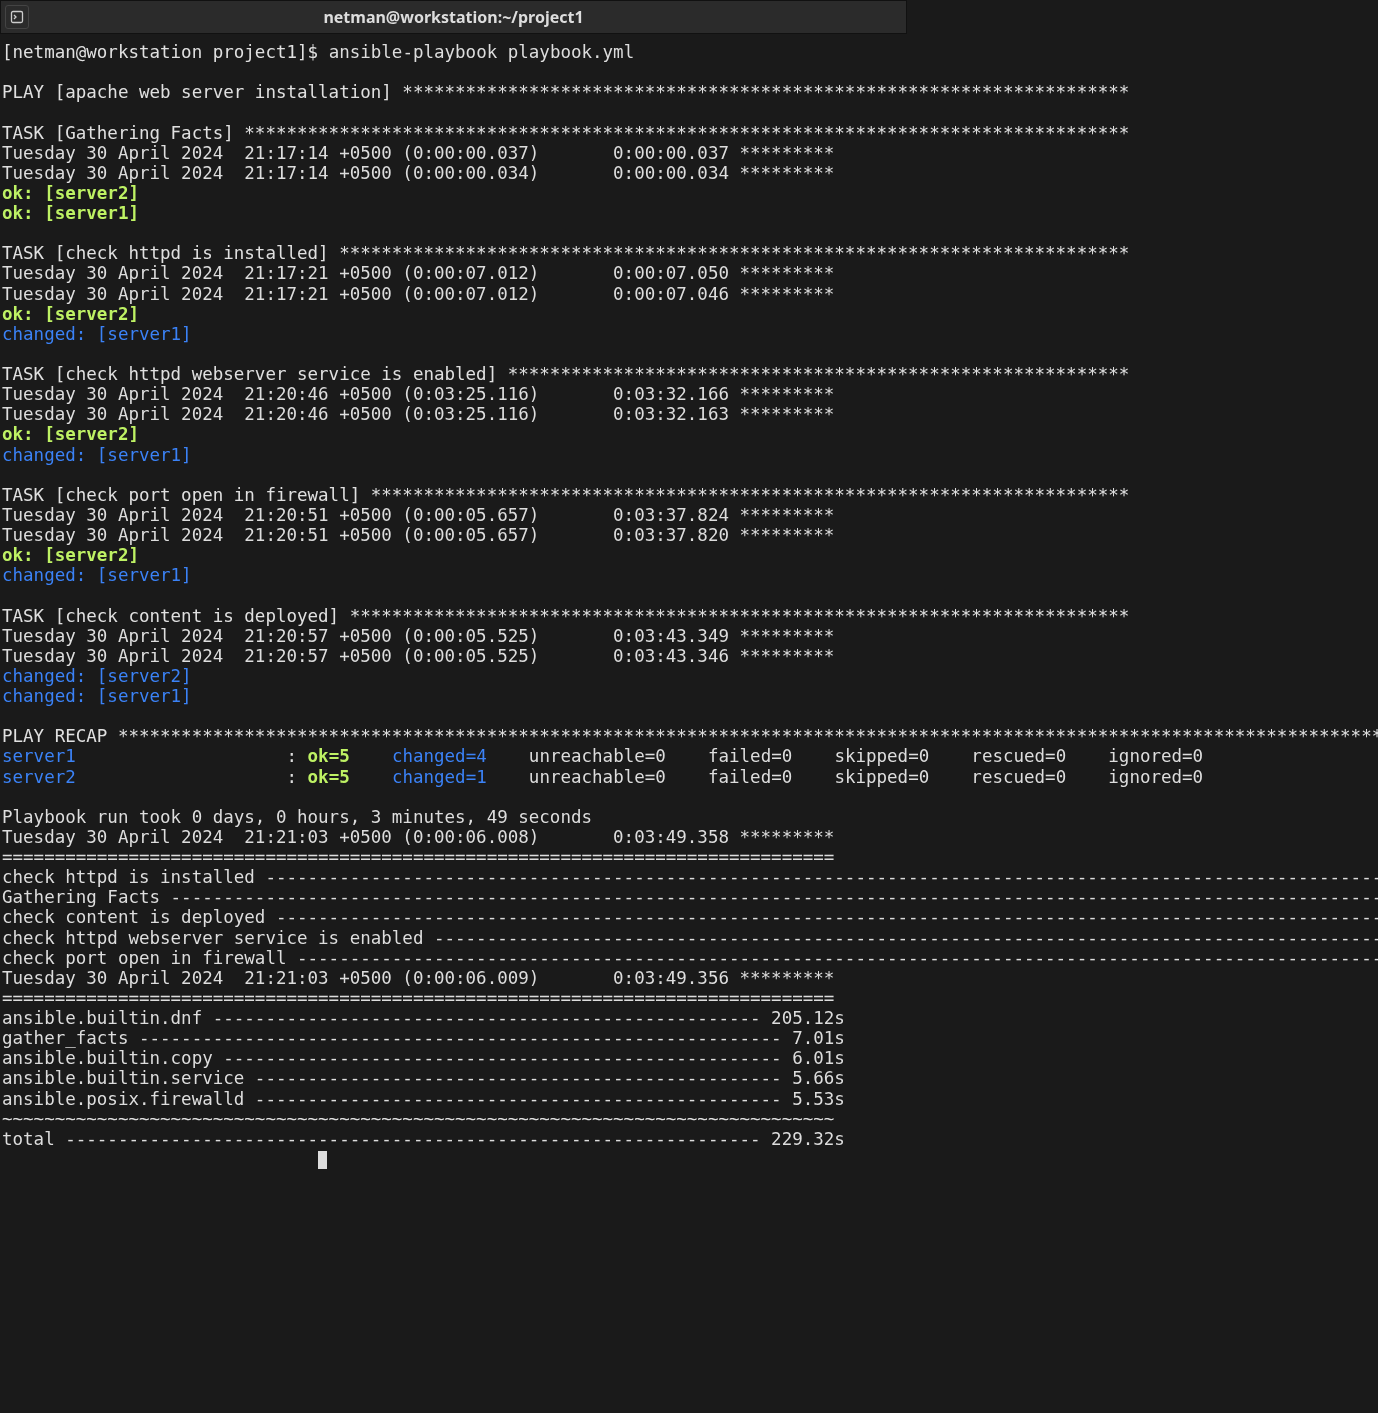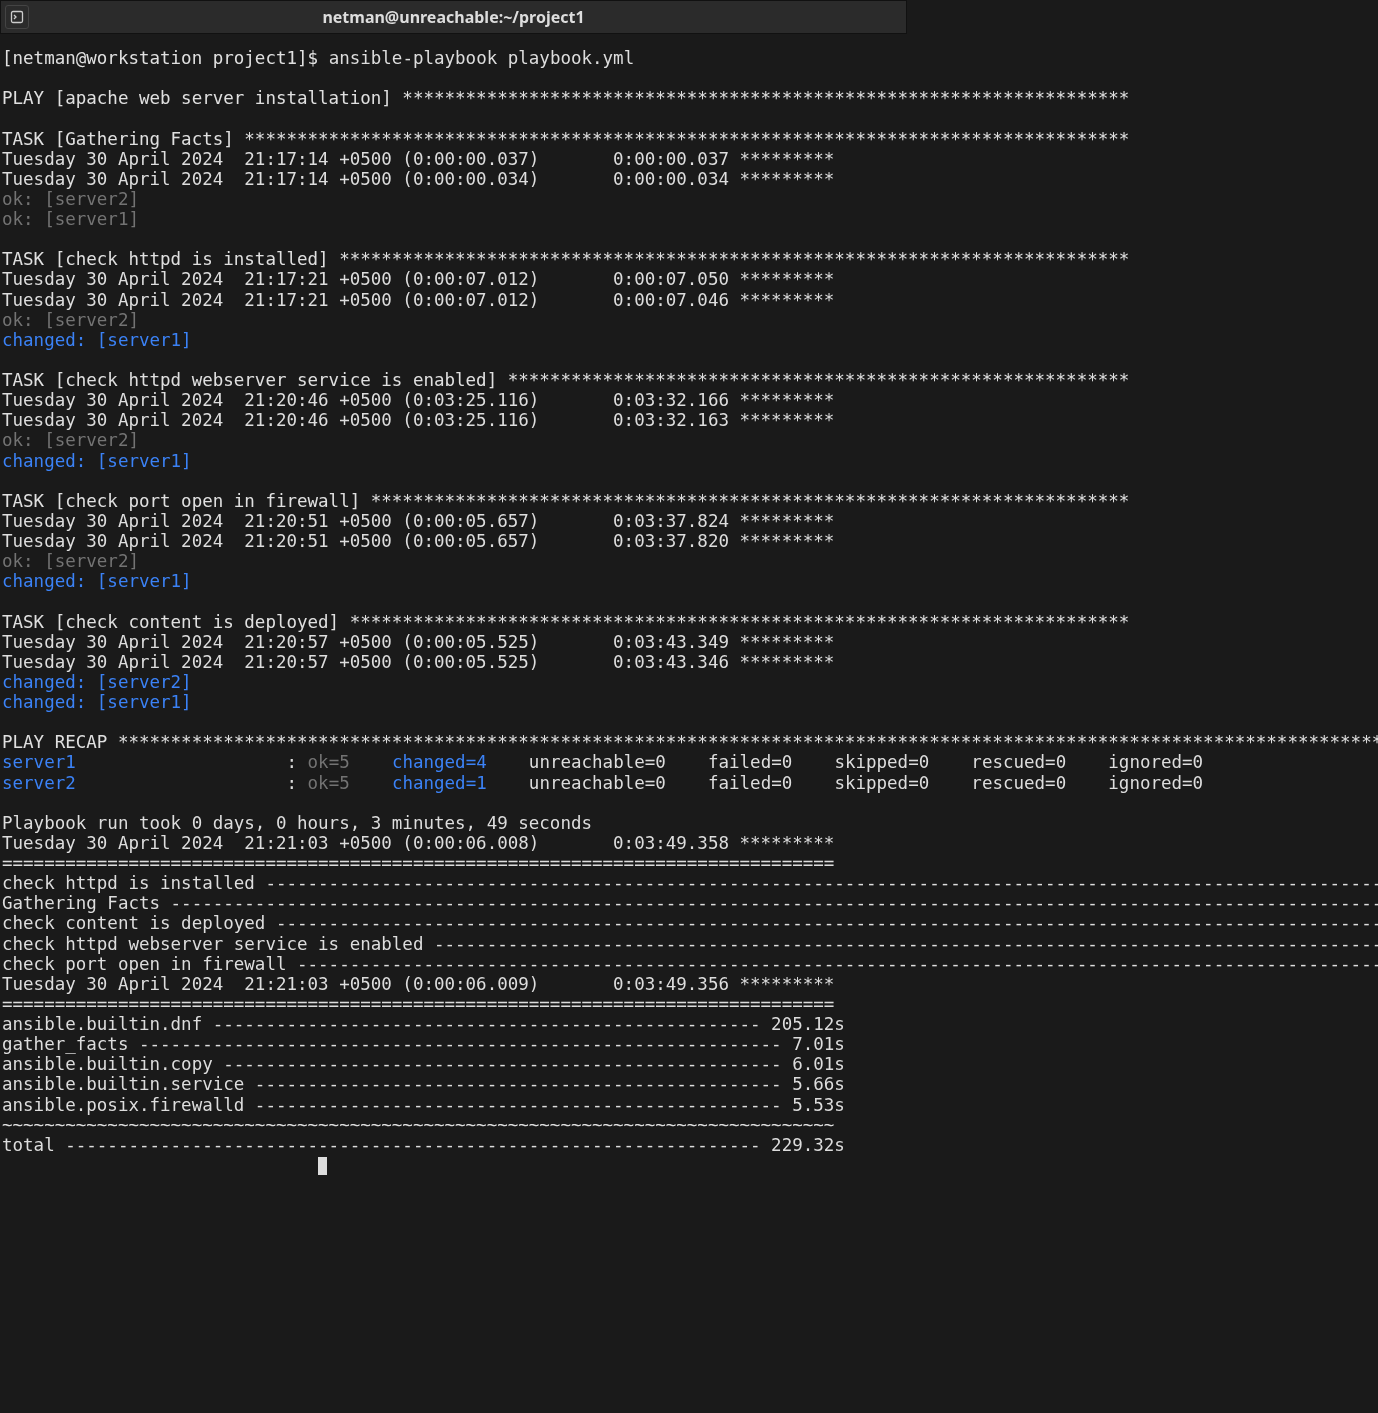--- a/index.html
+++ b/index.html
@@ -1,33 +1,33 @@
 <!DOCTYPE html>
 <html><head>
 <meta charset="utf-8">
 <style>
   html,body{margin:0;padding:0;background:#1a1a1a;color:#ddd;font-family:"DejaVu Sans Mono","Courier New",monospace;font-size:17.5px;line-height:1.15;overflow-x:hidden;}
   body{width:1378px;}
   .titlebar{background:#2b2b2b;height:32px;display:flex;align-items:center;position:relative;width:905px;border:1px solid #111;}
   .titlebar .btn{width:22px;height:22px;border:1px solid #444;border-radius:3px;margin-left:4px;display:flex;align-items:center;justify-content:center;}
   .titlebar .btn svg{stroke:#ccc;fill:none;}
   .titlebar .title{position:absolute;left:0;right:0;text-align:center;pointer-events:none;font-size:16px;color:#ddd;font-weight:bold;font-family:system-ui,sans-serif;}
-  .term{padding:14px 0 0 2px;white-space:pre;letter-spacing:0px;}
+  .term{padding:8px 0 0 2px;white-space:pre;letter-spacing:0px;}
   .line{display:block;}
-  .ok{color:#737373;}
+  .ok{color:#bef264;font-weight:bold;}
   .chg{color:#3b82f6;}
   .hdr{color:#e0e0e0;}
   .cursor{display:inline-block;width:9px;height:18px;background:#ddd;vertical-align:text-bottom;}
 </style>
 </head>
 <body>
 
 <div class="titlebar">
   <div class="btn">
     <svg width="14" height="14" viewBox="0 0 14 14">
       <rect x="1.5" y="1.5" width="11" height="11" rx="1.5" stroke-width="1.3"></rect>
       <polyline points="4,5 6,7 4,9" stroke-width="1.3"></polyline>
     </svg>
   </div>
-  <div class="title">netman@unreachable:~/project1</div>
+  <div class="title">netman@workstation:~/project1</div>
 </div>
 
 <div class="term" id="term"><div class="line"><span class="hdr">[netman@workstation project1]$ </span>ansible-playbook playbook.yml</div><div class="line">&nbsp;</div><div class="line"><span class="hdr">PLAY [apache web server installation] *********************************************************************</span></div><div class="line">&nbsp;</div><div class="line"><span class="hdr">TASK [Gathering Facts] ************************************************************************************</span></div><div class="line">Tuesday 30 April 2024  21:17:14 +0500 (0:00:00.037)       0:00:00.037 *********</div><div class="line">Tuesday 30 April 2024  21:17:14 +0500 (0:00:00.034)       0:00:00.034 *********</div><div class="line"><span class="ok">ok: [server2]</span></div><div class="line"><span class="ok">ok: [server1]</span></div><div class="line">&nbsp;</div><div class="line"><span class="hdr">TASK [check httpd is installed] ***************************************************************************</span></div><div class="line">Tuesday 30 April 2024  21:17:21 +0500 (0:00:07.012)       0:00:07.050 *********</div><div class="line">Tuesday 30 April 2024  21:17:21 +0500 (0:00:07.012)       0:00:07.046 *********</div><div class="line"><span class="ok">ok: [server2]</span></div><div class="line"><span class="chg">changed: [server1]</span></div><div class="line">&nbsp;</div><div class="line"><span class="hdr">TASK [check httpd webserver service is enabled] ***********************************************************</span></div><div class="line">Tuesday 30 April 2024  21:20:46 +0500 (0:03:25.116)       0:03:32.166 *********</div><div class="line">Tuesday 30 April 2024  21:20:46 +0500 (0:03:25.116)       0:03:32.163 *********</div><div class="line"><span class="ok">ok: [server2]</span></div><div class="line"><span class="chg">changed: [server1]</span></div><div class="line">&nbsp;</div><div class="line"><span class="hdr">TASK [check port open in firewall] ************************************************************************</span></div><div class="line">Tuesday 30 April 2024  21:20:51 +0500 (0:00:05.657)       0:03:37.824 *********</div><div class="line">Tuesday 30 April 2024  21:20:51 +0500 (0:00:05.657)       0:03:37.820 *********</div><div class="line"><span class="ok">ok: [server2]</span></div><div class="line"><span class="chg">changed: [server1]</span></div><div class="line">&nbsp;</div><div class="line"><span class="hdr">TASK [check content is deployed] **************************************************************************</span></div><div class="line">Tuesday 30 April 2024  21:20:57 +0500 (0:00:05.525)       0:03:43.349 *********</div><div class="line">Tuesday 30 April 2024  21:20:57 +0500 (0:00:05.525)       0:03:43.346 *********</div><div class="line"><span class="chg">changed: [server2]</span></div><div class="line"><span class="chg">changed: [server1]</span></div><div class="line">&nbsp;</div><div class="line"><span class="hdr">PLAY RECAP ************************************************************************************************************************************************</span></div><div class="line"><span class="chg">server1                    </span>: <span class="ok">ok=5</span>    <span class="chg">changed=4</span>    unreachable=0    failed=0    skipped=0    rescued=0    ignored=0</div><div class="line"><span class="chg">server2                    </span>: <span class="ok">ok=5</span>    <span class="chg">changed=1</span>    unreachable=0    failed=0    skipped=0    rescued=0    ignored=0</div><div class="line">&nbsp;</div><div class="line">Playbook run took 0 days, 0 hours, 3 minutes, 49 seconds</div><div class="line">Tuesday 30 April 2024  21:21:03 +0500 (0:00:06.008)       0:03:49.358 ********* </div><div class="line">===============================================================================</div><div class="line">check httpd is installed -------------------------------------------------------------------------------------------------------------------------------</div><div class="line">Gathering Facts ----------------------------------------------------------------------------------------------------------------------------------------</div><div class="line">check content is deployed ------------------------------------------------------------------------------------------------------------------------------</div><div class="line">check httpd webserver service is enabled ---------------------------------------------------------------------------------------------------------------</div><div class="line">check port open in firewall ----------------------------------------------------------------------------------------------------------------------------</div><div class="line">Tuesday 30 April 2024  21:21:03 +0500 (0:00:06.009)       0:03:49.356 ********* </div><div class="line">===============================================================================</div><div class="line">ansible.builtin.dnf ---------------------------------------------------- 205.12s</div><div class="line">gather_facts ------------------------------------------------------------- 7.01s</div><div class="line">ansible.builtin.copy ----------------------------------------------------- 6.01s</div><div class="line">ansible.builtin.service -------------------------------------------------- 5.66s</div><div class="line">ansible.posix.firewalld -------------------------------------------------- 5.53s</div><div class="line">~~~~~~~~~~~~~~~~~~~~~~~~~~~~~~~~~~~~~~~~~~~~~~~~~~~~~~~~~~~~~~~~~~~~~~~~~~~~~~~</div><div class="line">total ------------------------------------------------------------------ 229.32s</div><div class="line">                              <span class="cursor"></span></div></div>
 
 </body></html>

